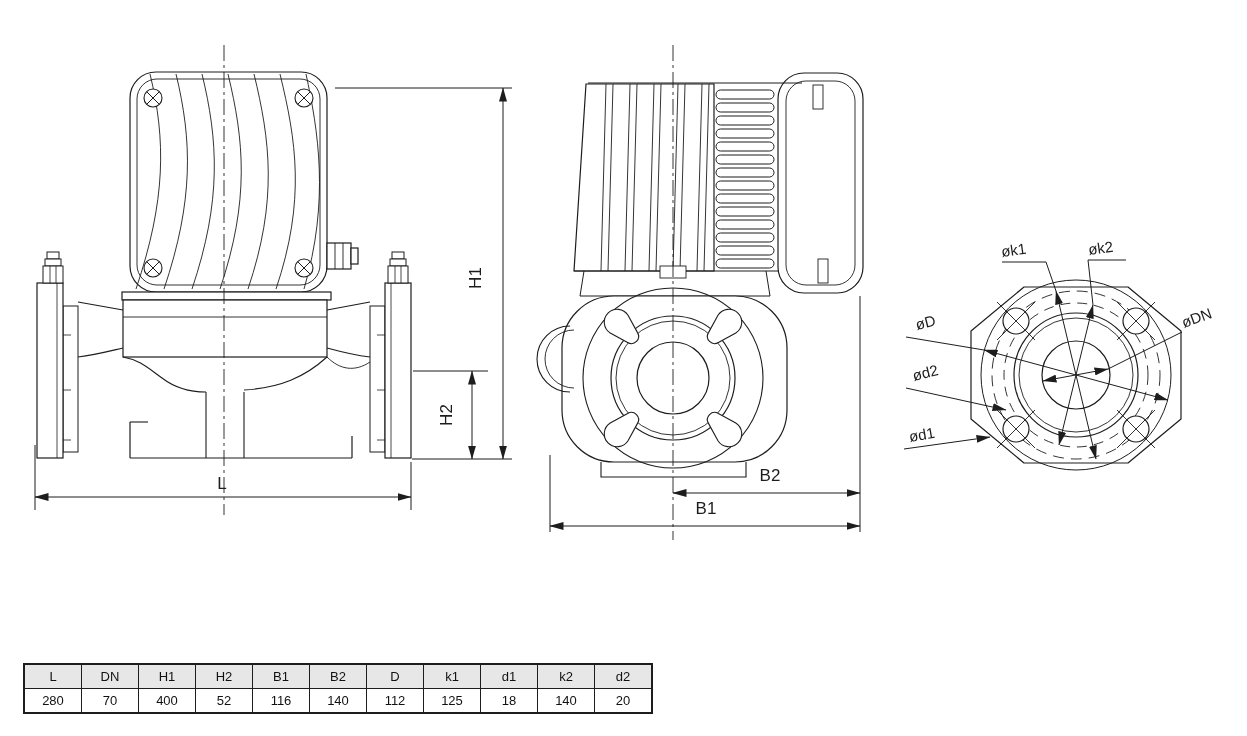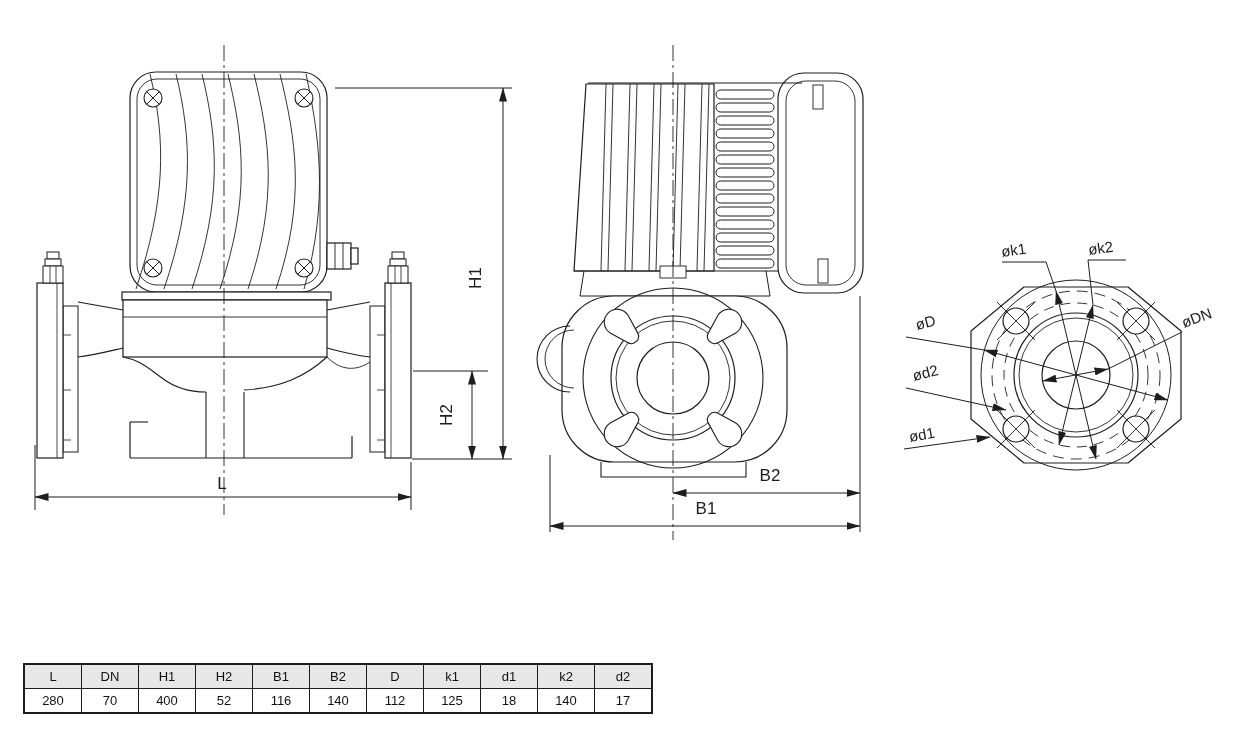--- a/index.html
+++ b/index.html
@@ -279,18 +279,18 @@
       <td>280</td>
       <td>70</td>
       <td>400</td>
       <td>52</td>
       <td>116</td>
       <td>140</td>
       <td>112</td>
       <td>125</td>
       <td>18</td>
       <td>140</td>
-      <td>17</td>
+      <td>20</td>
     </tr>
   </tbody>
 </table>
 
 </div>
 
 </body></html>

